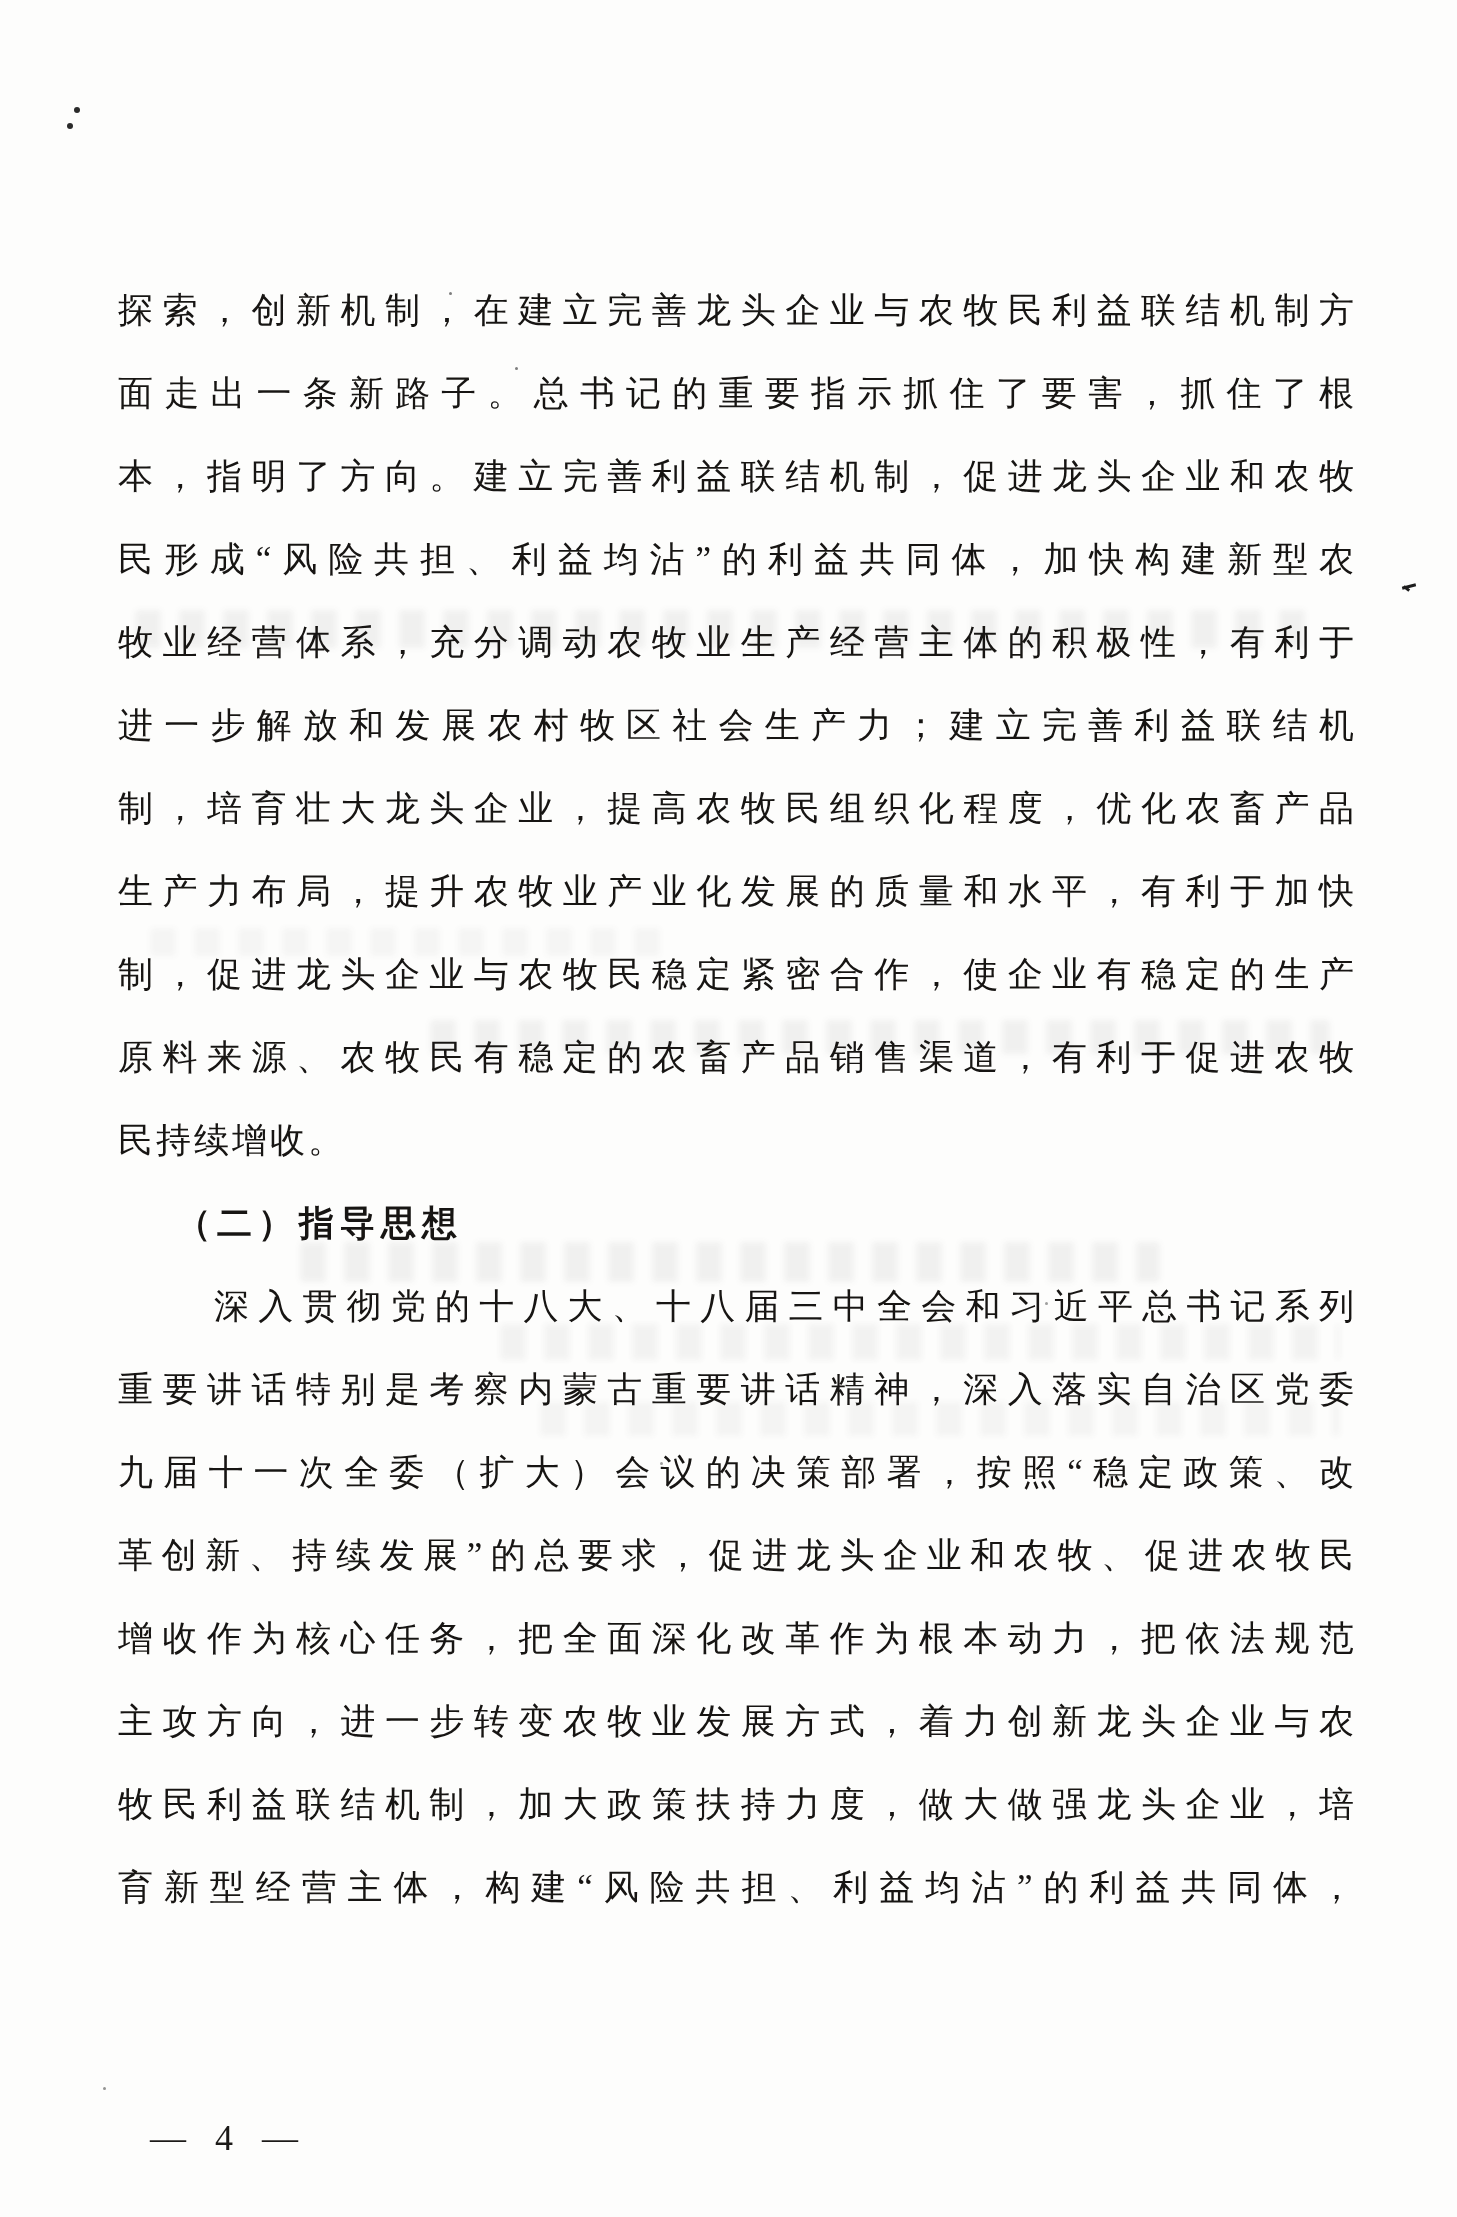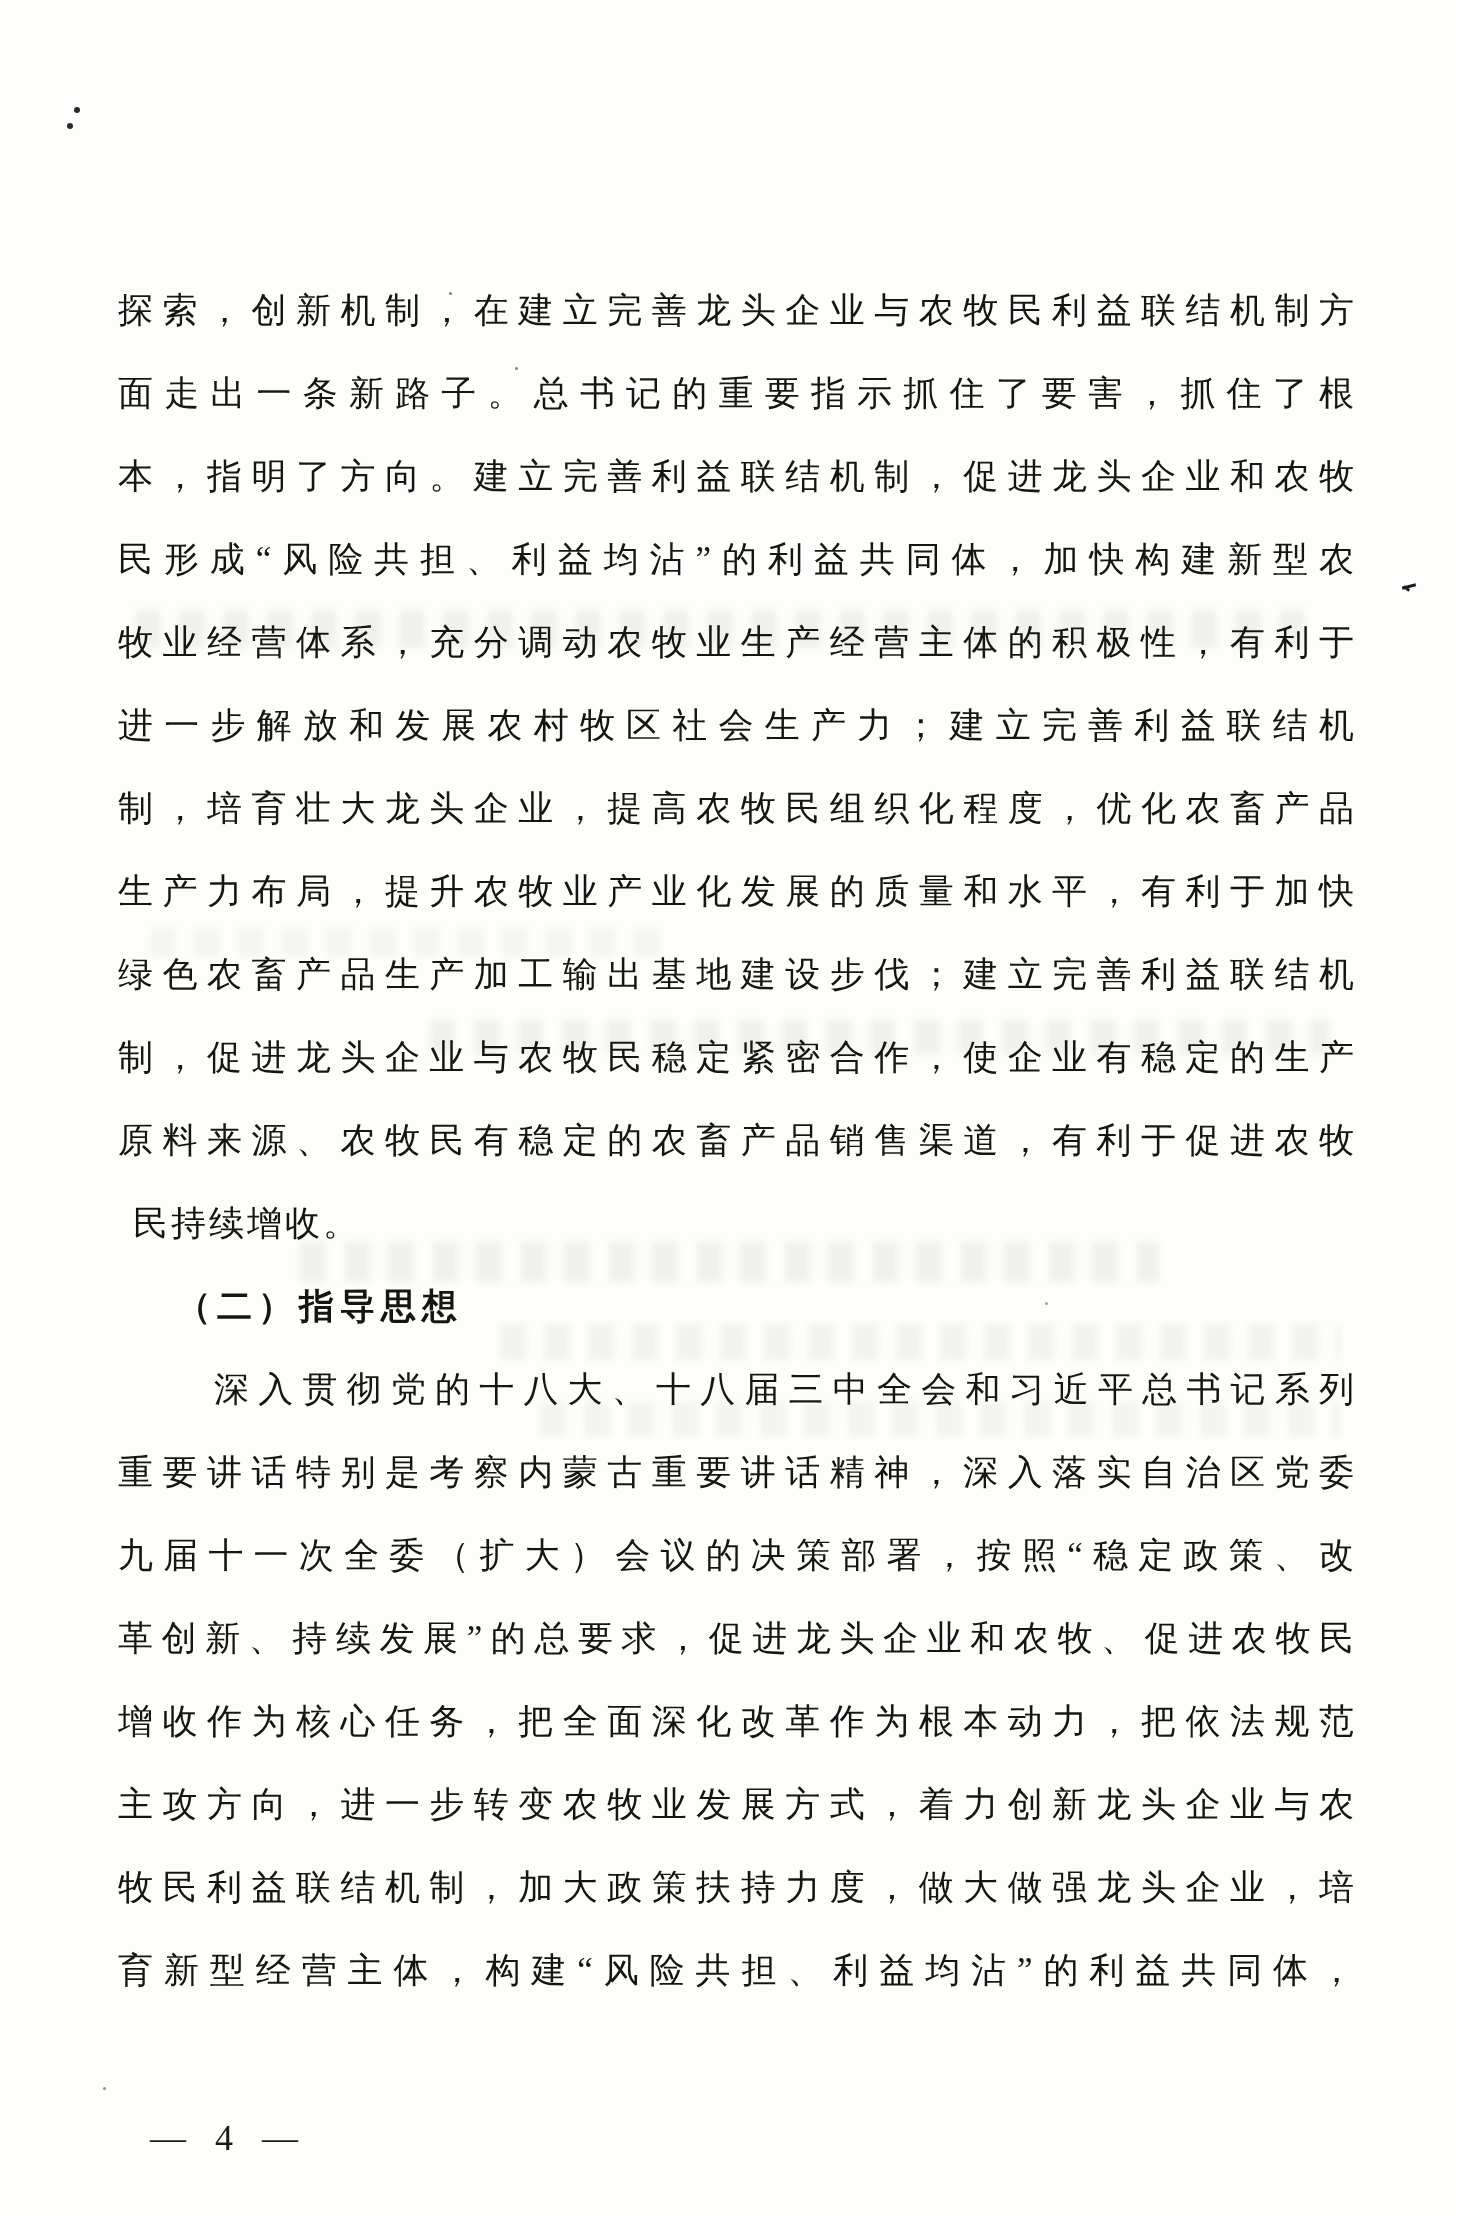--- a/index.html
+++ b/index.html
@@ -31,21 +31,20 @@
     font-size: 35px;
     letter-spacing: 1px;
     text-align: justify;
     text-align-last: justify;
     white-space: normal;
   }
   .line.short {
     text-align: left;
     text-align-last: left;
     letter-spacing: 3px;
-    margin-left: 15px;
   }
   .line.heading {
     font-weight: bold;
     text-indent: 58px;
     text-align: right;
     text-align-last: left;
     letter-spacing: 6px;
   }
   .line.indent-first {
     text-indent: 96px;
@@ -143,21 +142,20 @@
 
   <main class="text-block">
     <p class="line">探索，创新机制，在建立完善龙头企业与农牧民利益联结机制方</p>
     <p class="line">面走出一条新路子。总书记的重要指示抓住了要害，抓住了根</p>
     <p class="line">本，指明了方向。建立完善利益联结机制，促进龙头企业和农牧</p>
     <p class="line">民形成“风险共担、利益均沾”的利益共同体，加快构建新型农</p>
     <p class="line">牧业经营体系，充分调动农牧业生产经营主体的积极性，有利于</p>
     <p class="line">进一步解放和发展农村牧区社会生产力；建立完善利益联结机</p>
     <p class="line">制，培育壮大龙头企业，提高农牧民组织化程度，优化农畜产品</p>
     <p class="line">生产力布局，提升农牧业产业化发展的质量和水平，有利于加快</p>
-    <p class="line">绿色农畜产品生产加工输出基地建设步伐；建立完善利益联结机</p>
     <p class="line">制，促进龙头企业与农牧民稳定紧密合作，使企业有稳定的生产</p>
     <p class="line">原料来源、农牧民有稳定的农畜产品销售渠道，有利于促进农牧</p>
     <p class="line short">民持续增收。</p>
 
     <p class="line heading">（二）指导思想</p>
 
     <p class="line indent-first">深入贯彻党的十八大、十八届三中全会和习近平总书记系列</p>
     <p class="line">重要讲话特别是考察内蒙古重要讲话精神，深入落实自治区党委</p>
     <p class="line">九届十一次全委（扩大）会议的决策部署，按照“稳定政策、改</p>
     <p class="line">革创新、持续发展”的总要求，促进龙头企业和农牧、促进农牧民</p>

